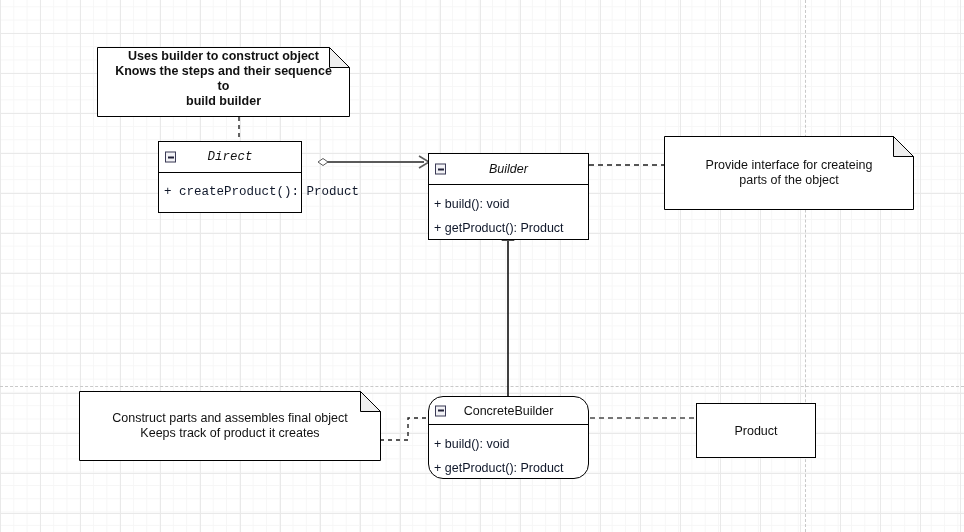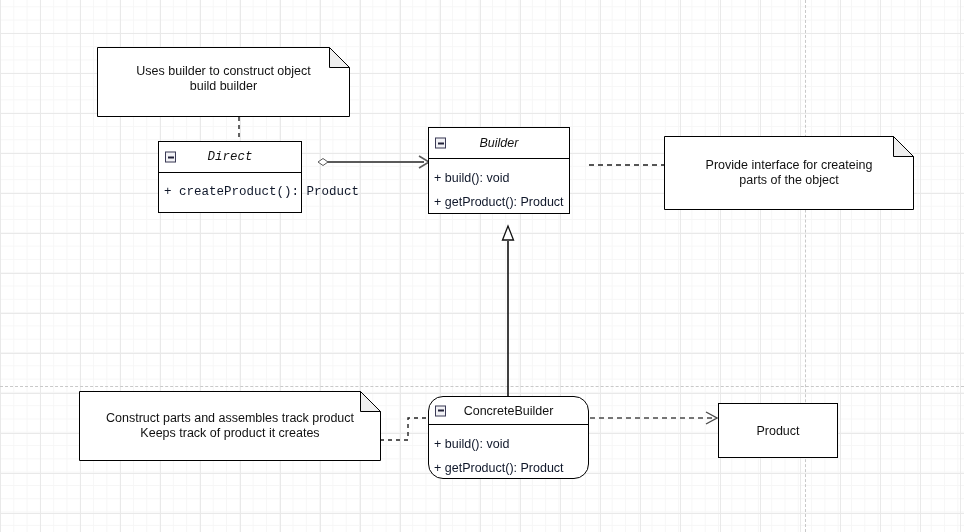--- a/index.html
+++ b/index.html
@@ -179,27 +179,28 @@
     <g>
       <line x1="589" y1="165" x2="664" y2="165" stroke="#555555" stroke-width="1.8" stroke-dasharray="5,4"></line>
     </g>
 
      ConcreteBuilder : stepped dashed anchor --&gt;
     <g>
       <polyline points="380,440 408,440 408,418 427,418" fill="none" stroke="#222222" stroke-width="1.4" stroke-dasharray="4,4"></polyline>
     </g>
   </svg>
 
-  <div class="uml-note" style="left:97px; top:47px; width:253px; height:63px;">
+  <div class="uml-note" style="left:97px; top:47px; width:253px; height:63px;font-weight:bold;">
     <svg width="253" height="70" viewBox="0 0 253 70">
       <path d="M0.5,0.5 L232.5,0.5 L252.5,20.5 L252.5,69.5 L0.5,69.5 Z" fill="#ffffff" stroke="#000000" stroke-width="1"></path>
       <path d="M232.5,0.5 L252.5,20.5 L232.5,20.5 Z" fill="#efefef" stroke="#000000" stroke-width="1"></path>
     </svg>
     <div class="note-text">
       <span>Uses builder to construct object</span>
+      <span>Knows the steps and their sequence to</span>
       <span>build builder</span>
     </div>
   </div>
 
   <div class="uml-note" style="left:664px; top:136px; width:250px; height:74px;">
     <svg width="250" height="74" viewBox="0 0 250 74">
       <path d="M0.5,0.5 L229.5,0.5 L249.5,20.5 L249.5,73.5 L0.5,73.5 Z" fill="#ffffff" stroke="#000000" stroke-width="1"></path>
       <path d="M229.5,0.5 L249.5,20.5 L229.5,20.5 Z" fill="#efefef" stroke="#000000" stroke-width="1"></path>
     </svg>
     <div class="note-text">
@@ -207,36 +208,36 @@
       <span>parts of the object</span>
     </div>
   </div>
 
   <div class="uml-note" style="left:79px; top:391px; width:302px; height:70px;">
     <svg width="302" height="70" viewBox="0 0 302 70">
       <path d="M0.5,0.5 L281.5,0.5 L301.5,20.5 L301.5,69.5 L0.5,69.5 Z" fill="#ffffff" stroke="#000000" stroke-width="1"></path>
       <path d="M281.5,0.5 L301.5,20.5 L281.5,20.5 Z" fill="#efefef" stroke="#000000" stroke-width="1"></path>
     </svg>
     <div class="note-text">
-      <span>Construct parts and assembles track product</span>
+      <span>Construct parts and assembles final object</span>
       <span>Keeps track of product it creates</span>
     </div>
   </div>
 
   <div class="uml-class" style="left:158px; top:141px; width:144px; height:72px;font-family:Liberation Mono, monospace;">
     <div class="hdr italic" style="height:31px;">
       <span class="collapse-icon"></span>
       <span>Direct</span>
     </div>
     <div class="members">
       <div class="member">+ createProduct(): Product</div>
     </div>
   </div>
 
-  <div class="uml-class" style="left:428px; top:127px; width:142px; height:87px;">
+  <div class="uml-class" style="left:428px; top:153px; width:161px; height:87px;">
     <div class="hdr italic" style="height:31px;">
       <span class="collapse-icon"></span>
       <span>Builder</span>
     </div>
     <div class="members">
       <div class="member">+ build(): void</div>
       <div class="member">+ getProduct(): Product</div>
     </div>
   </div>
 
@@ -244,17 +245,17 @@
     <div class="hdr" style="height:28px;">
       <span class="collapse-icon"></span>
       <span>ConcreteBuilder</span>
     </div>
     <div class="members">
       <div class="member">+ build(): void</div>
       <div class="member">+ getProduct(): Product</div>
     </div>
   </div>
 
-  <div class="plain-box" style="left:718px; top:403px; width:120px; height:55px;">
+  <div class="plain-box" style="left:696px; top:403px; width:120px; height:55px;">
     <span>Product</span>
   </div>
 
 </div>
 
 </body></html>

